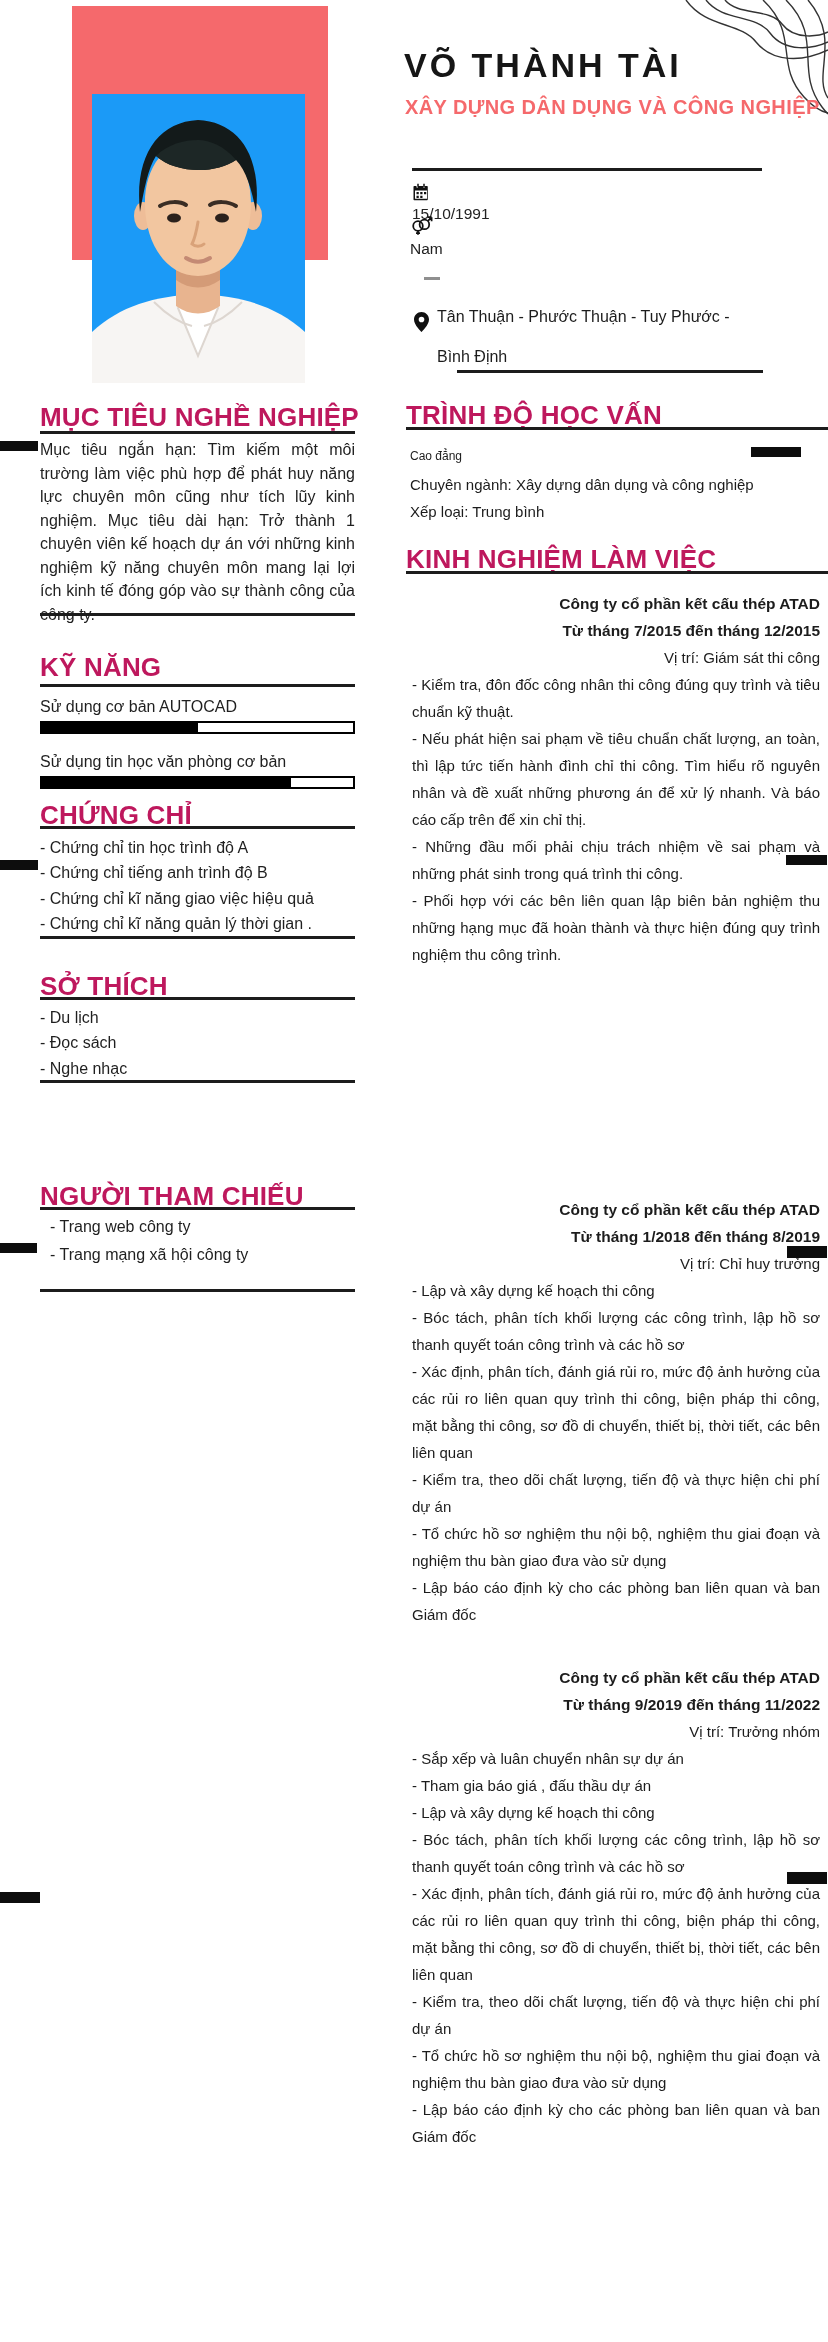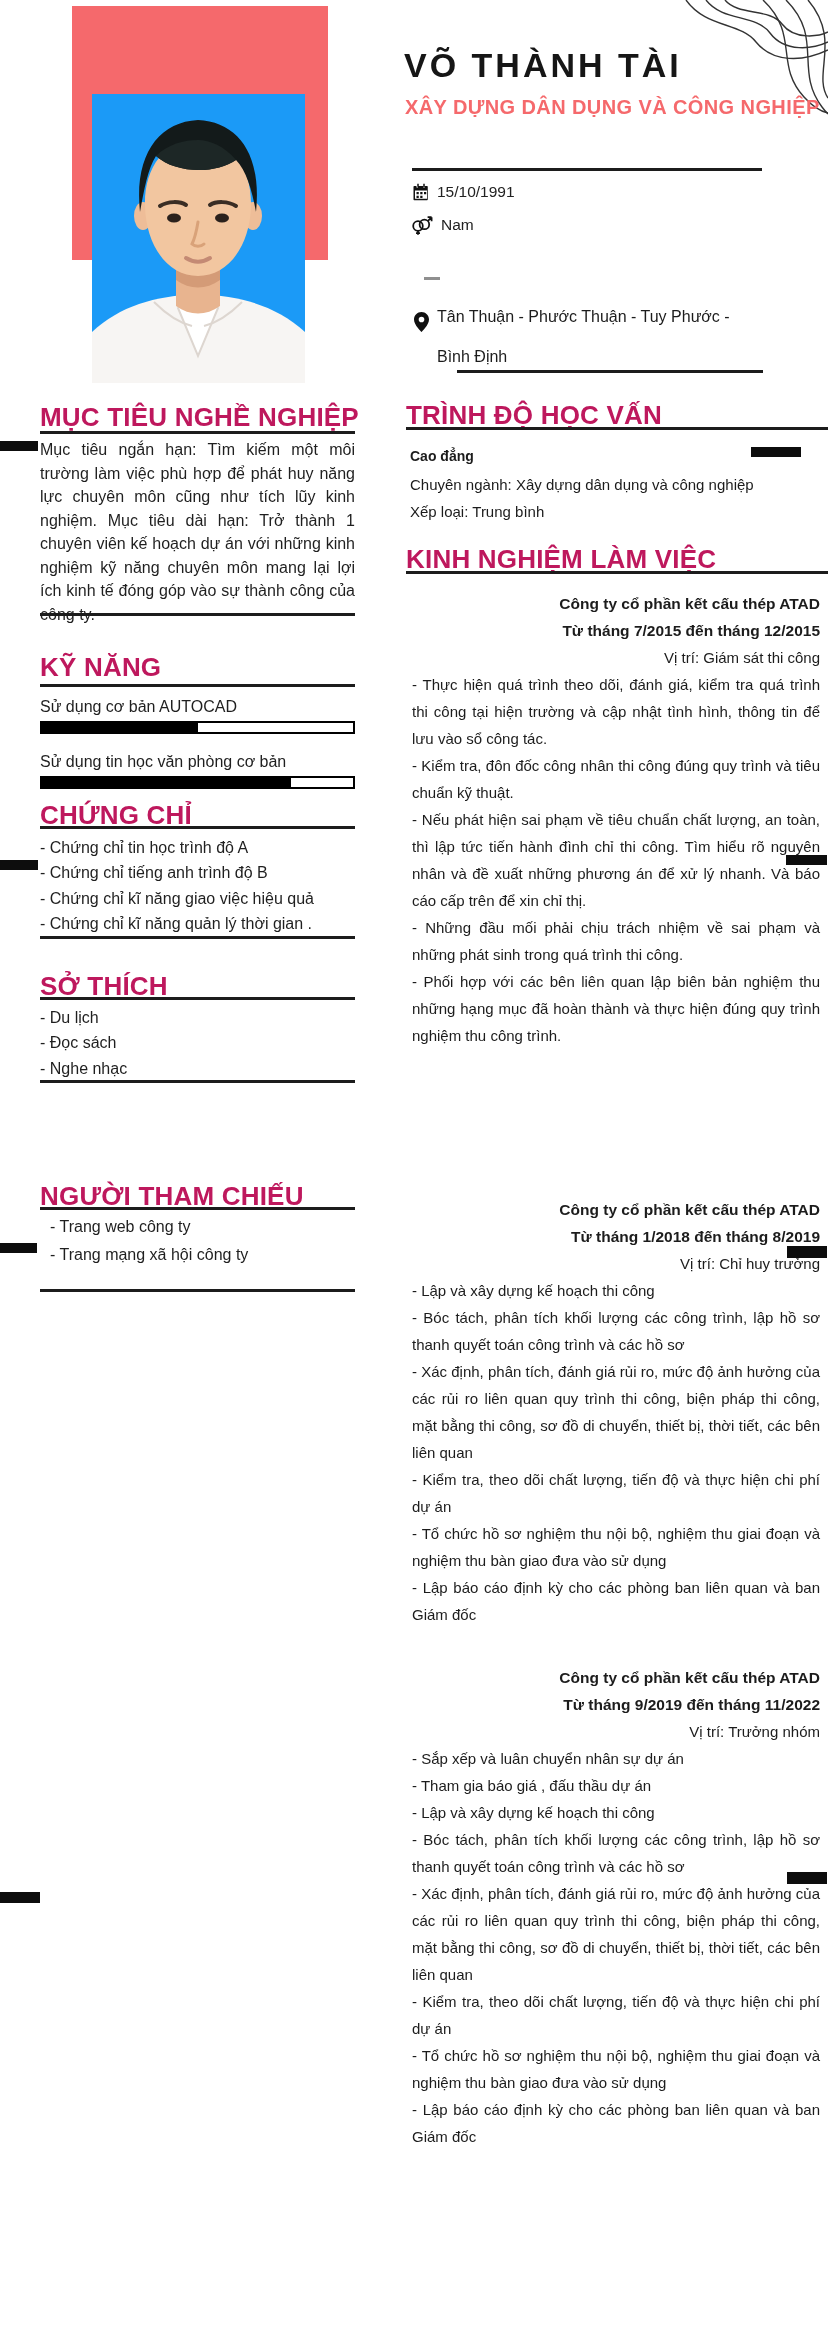--- a/index.html
+++ b/index.html
@@ -9,42 +9,42 @@
     overflow:hidden;
   }
   
   .red-rect{position:absolute;left:72px;top:6px;width:256px;height:254px;background:#F5696C;}
   .photo{position:absolute;left:92px;top:94px;width:213px;height:289px;overflow:hidden;}
   .waves{position:absolute;right:0;top:0;width:200px;height:150px;}
   .name{position:absolute;left:404px;top:46px;font-size:34px;font-weight:700;letter-spacing:3px;color:#161616;white-space:nowrap;}
   .subtitle{position:absolute;left:405px;top:96px;font-size:20px;font-weight:700;letter-spacing:.4px;color:#F5696C;white-space:nowrap;}
   
   .divider{position:absolute;background:#1c1c1c;}
-  .info-row{position:absolute;display:flex;align-items:flex-start;font-size:15.5px;color:#222;}
+  .info-row{position:absolute;display:flex;align-items:flex-start;font-size:15.5px;color:#222;flex-direction:column;}
   .info-row .ic{flex:0 0 auto;margin-right:7px;}
   .dash-placeholder{position:absolute;left:424px;top:277px;width:16px;height:3px;background:#8f8f8f;}
   .address{position:absolute;left:412px;top:297px;width:352px;font-size:16px;line-height:40px;}
   .address .ic{position:absolute;left:2px;top:10px;}
   .address .txt{display:block;margin-left:25px;}
   
   .sec-title{position:absolute;font-size:26px;font-weight:700;color:#be185d;letter-spacing:.2px;white-space:nowrap;}
   
   .obj-text{position:absolute;left:40px;top:438px;width:315px;font-size:16px;line-height:23.5px;text-align:justify;color:#1f1f1f;}
   .skills-list{position:absolute;left:40px;top:696px;width:315px;}
   .skill-label{font-size:16px;color:#1f1f1f;line-height:22px;}
   .skill-bar{box-sizing:border-box;border:2px solid #000;height:13px;margin-top:3px;margin-bottom:17px;background:#fff;}
   .skill-bar-fill{height:100%;background:#000;}
   .plain-list{position:absolute;font-size:16px;color:#1f1f1f;}
   .plain-list p{margin:0;}
   .cert-list{left:40px;top:835px;width:315px;line-height:25.3px;}
   .hobby-list{left:40px;top:1005px;width:315px;line-height:25.3px;}
   .ref-list{left:40px;top:1213px;width:224px;line-height:27.5px;text-align:justify;margin-left:10px;}
   
   .edu-block{position:absolute;left:410px;top:443px;width:410px;font-size:15px;line-height:27.5px;}
-  .edu-degree{font-weight:700;font-size:14px;}
+  .edu-degree{font-weight:400;font-size:12px;}
   .job{position:absolute;left:412px;width:408px;font-size:15px;line-height:27px;}
   .job-company,.job-period{font-weight:700;font-size:15.5px;}
   .job p{margin:0;text-align:justify;}
   .job p.nojust{text-align:right;}
   .redact{position:absolute;background:#0d0d0d;}
 </style>
 </head>
 <body>
 
 <div class="page">
@@ -197,21 +197,20 @@
 
   <div class="sec-title" style="left:406px;top:544px;">KINH NGHIỆM LÀM VIỆC</div>
   <div class="divider" style="left:406px;top:571px;width:422px;height:3px;"></div>
 
   <div class="job" style="top:590px;">
     <p class="nojust job-company">Công ty cổ phần kết cấu thép ATAD</p>
     <p class="nojust job-period">Từ tháng 7/2015 đến tháng 12/2015</p>
     <p class="nojust">Vị trí: Giám sát thi công</p>
     <div>
 
-    <p>- Thực hiện quá trình theo dõi, đánh giá, kiểm tra quá trình thi công tại hiện trường và cập nhật tình hình, thông tin để lưu vào sổ công tác.</p>
         <p>- Kiểm tra, đôn đốc công nhân thi công đúng quy trình và tiêu chuẩn kỹ thuật.</p>
         <p>- Nếu phát hiện sai phạm về tiêu chuẩn chất lượng, an toàn, thì lập tức tiến hành đình chỉ thi công. Tìm hiểu rõ nguyên nhân và đề xuất những phương án để xử lý nhanh. Và báo cáo cấp trên để xin chỉ thị.</p>
         <p>- Những đầu mối phải chịu trách nhiệm về sai phạm và những phát sinh trong quá trình thi công.</p>
         <p>- Phối hợp với các bên liên quan lập biên bản nghiệm thu những hạng mục đã hoàn thành và thực hiện đúng quy trình nghiệm thu công trình.</p>
       </div>
   </div>
 
   <div class="job" style="top:1196px;">
     <p class="nojust job-company">Công ty cổ phần kết cấu thép ATAD</p>
     <p class="nojust job-period">Từ tháng 1/2018 đến tháng 8/2019</p>

